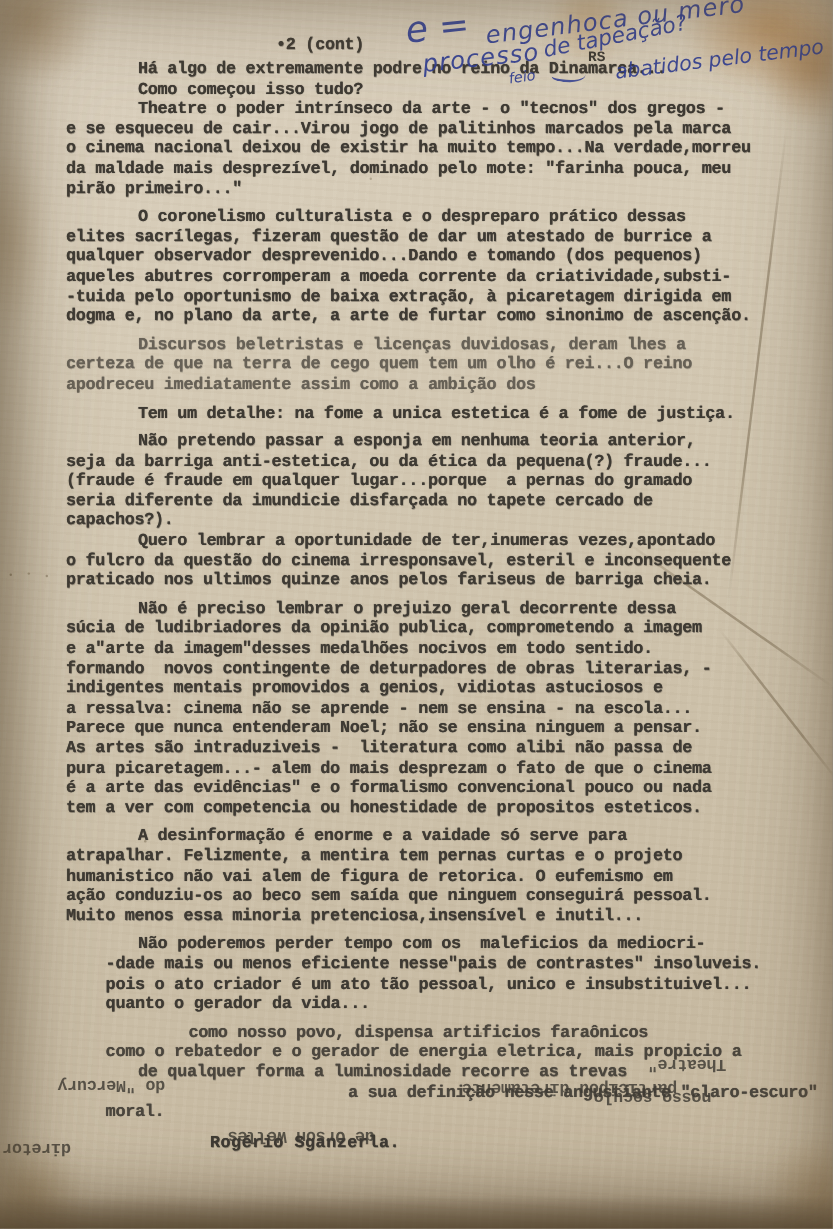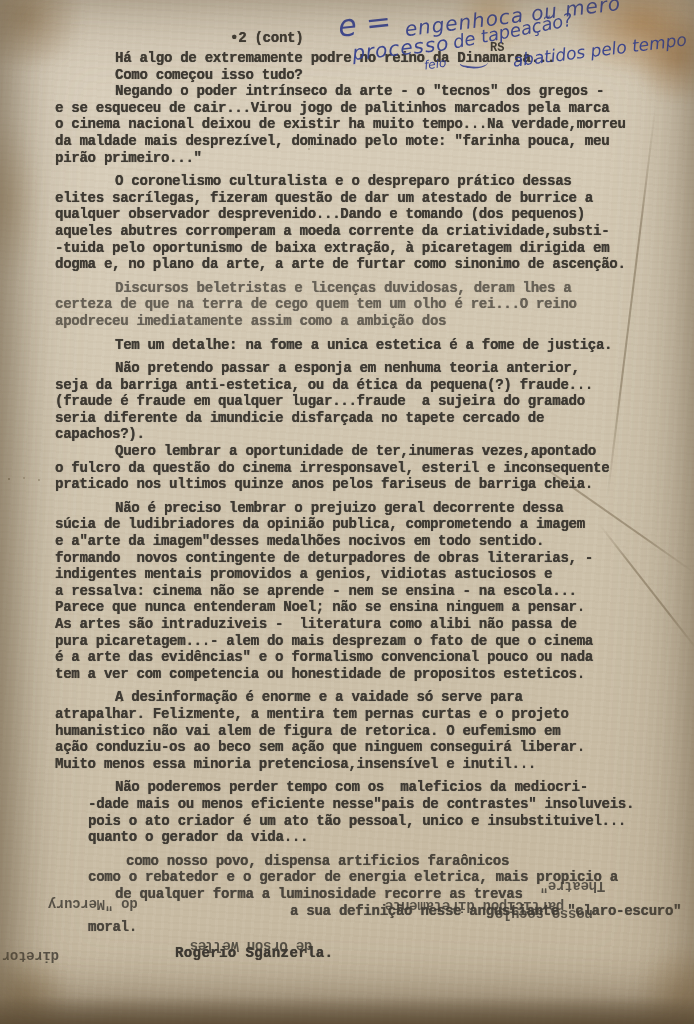--- a/index.html
+++ b/index.html
@@ -30,21 +30,21 @@
   #crease3{left:648px;top:508px;height:160px;transform:rotate(-38deg);}
   .speck{position:absolute;left:8px;top:478px;width:2px;height:2px;border-radius:50%;background:rgba(90,75,50,.5);
     box-shadow:300px -330px 0 rgba(90,75,50,.3), 112px 222px 0 rgba(90,75,50,.35), 512px -180px 0 rgba(90,75,50,.3),
                72px 2px 0 1px rgba(90,75,50,.28), 392px 382px 0 rgba(90,75,50,.3), 30px 1px 0 rgba(90,75,50,.4), 15px -1px 0 rgba(90,75,50,.35);}
   
   .doc{position:absolute;left:55px;top:30px;width:612px;color:#3e3a33;}
   .hdr{font:bold 14px/17px "Liberation Mono", monospace;letter-spacing:-0.25px;margin-left:175px;margin-bottom:3px;
        text-shadow:0 0 .7px rgba(62,58,51,.9), .4px .4px 0 rgba(62,58,51,.35);}
   .line{font:bold 14px/16.6px "Liberation Mono", monospace;letter-spacing:-0.25px;white-space:pre;
         text-shadow:0 0 .7px rgba(62,58,51,.9), .4px .4px 0 rgba(62,58,51,.35);}
-  .ind05{margin-left:33px}.ind1{margin-left:60px}.ind2{margin-left:120px}.ind3{margin-left:71px}.ind4{margin-left:235px}
+  .ind05{margin-left:33px}.ind1{margin-left:60px}.ind2{margin-left:120px}.ind3{margin-left:102px}.ind4{margin-left:235px}
   .gap{margin-top:7px}
   .faint{opacity:.72}
   .pal{opacity:.9;filter:blur(.2px)}
   .sig{margin-top:9px;letter-spacing:.4px}
   
   #typed-rs{position:absolute;left:490px;top:41px;font:bold 12px "Liberation Mono",monospace;color:#3e3a33;}
   
   .hw{position:absolute;font-family:"DejaVu Sans", sans-serif;font-style:italic;color:#2f3d93;opacity:.92;white-space:nowrap;pointer-events:none;}
   #hw1{left:338px;top:6px;font-size:30px;transform:rotate(-6deg);}
   #hw2{left:404px;top:4px;font-size:20px;transform:rotate(-7deg);letter-spacing:1px;}
@@ -79,58 +79,58 @@
   <div class="crease" id="crease2"></div>
   <div class="crease" id="crease3"></div>
   <div class="speck"></div>
   <div id="bottom-band"></div>
 
   <div class="doc">
     <div class="hdr">•2 (cont)</div>
     <div>
         <div class="line ind1">Há algo de extremamente podre no reino da Dinamarca...</div>
         <div class="line ind1">Como começou isso tudo?</div>
-        <div class="line ind1">Negando o poder intrínseco da arte - o "tecnos" dos gregos -</div>
+        <div class="line ind1">Theatre o poder intrínseco da arte - o "tecnos" dos gregos -</div>
         <div class="line ind0">e se esqueceu de cair...Virou jogo de palitinhos marcados pela marca</div>
         <div class="line ind0">o cinema nacional deixou de existir ha muito tempo...Na verdade,morreu</div>
         <div class="line ind0">da maldade mais desprezível, dominado pelo mote: "farinha pouca, meu</div>
         <div class="line ind0">pirão primeiro..."</div>
         <div class="line ind1 gap">O coronelismo culturalista e o despreparo prático dessas</div>
         <div class="line ind0">elites sacrílegas, fizeram questão de dar um atestado de burrice a</div>
         <div class="line ind0">qualquer observador desprevenido...Dando e tomando (dos pequenos)</div>
         <div class="line ind0">aqueles abutres corromperam a moeda corrente da criatividade,substi-</div>
         <div class="line ind0">-tuida pelo oportunismo de baixa extração, à picaretagem dirigida em</div>
         <div class="line ind0">dogma e, no plano da arte, a arte de furtar como sinonimo de ascenção.</div>
         <div class="line ind1 gap faint">Discursos beletristas e licenças duvidosas, deram lhes a</div>
         <div class="line ind0 faint">certeza de que na terra de cego quem tem um olho é rei...O reino</div>
         <div class="line ind0 faint">apodreceu imediatamente assim como a ambição dos</div>
         <div class="line ind1 gap">Tem um detalhe: na fome a unica estetica é a fome de justiça.</div>
         <div class="line ind1 gap">Não pretendo passar a esponja em nenhuma teoria anterior,</div>
         <div class="line ind0">seja da barriga anti-estetica, ou da ética da pequena(?) fraude...</div>
-        <div class="line ind0">(fraude é fraude em qualquer lugar...fraude  a sujeira do gramado</div>
+        <div class="line ind0">(fraude é fraude em qualquer lugar...porque  a pernas do gramado</div>
         <div class="line ind0">seria diferente da imundicie disfarçada no tapete cercado de</div>
         <div class="line ind0">capachos?).</div>
         <div class="line ind1">Quero lembrar a oportunidade de ter,inumeras vezes,apontado</div>
         <div class="line ind0">o fulcro da questão do cinema irresponsavel, esteril e inconsequente</div>
         <div class="line ind0">praticado nos ultimos quinze anos pelos fariseus de barriga cheia.</div>
         <div class="line ind1 gap">Não é preciso lembrar o prejuizo geral decorrente dessa</div>
         <div class="line ind0">súcia de ludibriadores da opinião publica, comprometendo a imagem</div>
         <div class="line ind0">e a"arte da imagem"desses medalhões nocivos em todo sentido.</div>
         <div class="line ind0">formando  novos contingente de deturpadores de obras literarias, -</div>
         <div class="line ind0">indigentes mentais promovidos a genios, vidiotas astuciosos e</div>
         <div class="line ind0">a ressalva: cinema não se aprende - nem se ensina - na escola...</div>
         <div class="line ind0">Parece que nunca entenderam Noel; não se ensina ninguem a pensar.</div>
         <div class="line ind0">As artes são intraduziveis -  literatura como alibi não passa de</div>
         <div class="line ind0">pura picaretagem...- alem do mais desprezam o fato de que o cinema</div>
         <div class="line ind0">é a arte das evidências" e o formalismo convencional pouco ou nada</div>
         <div class="line ind0">tem a ver com competencia ou honestidade de propositos esteticos.</div>
         <div class="line ind1 gap">A desinformação é enorme e a vaidade só serve para</div>
         <div class="line ind0">atrapalhar. Felizmente, a mentira tem pernas curtas e o projeto</div>
         <div class="line ind0">humanistico não vai alem de figura de retorica. O eufemismo em</div>
-        <div class="line ind0">ação conduziu-os ao beco sem ação que ninguem conseguirá liberar.</div>
+        <div class="line ind0">ação conduziu-os ao beco sem saída que ninguem conseguirá pessoal.</div>
         <div class="line ind0">Muito menos essa minoria pretenciosa,insensível e inutil...</div>
         <div class="line ind1 gap">Não poderemos perder tempo com os  maleficios da mediocri-</div>
         <div class="line ind05">-dade mais ou menos eficiente nesse"pais de contrastes" insoluveis.</div>
         <div class="line ind05">pois o ato criador é um ato tão pessoal, unico e insubstituivel...</div>
         <div class="line ind05">quanto o gerador da vida...</div>
         <div class="line ind3 gap pal">como nosso povo, dispensa artificios faraônicos</div>
         <div class="line ind05 pal">como o rebatedor e o gerador de energia eletrica, mais propicio a</div>
         <div class="line ind1 pal">de qualquer forma a luminosidade recorre as trevas</div>
         <div class="line ind4 pal">a sua definição nesse angustiante "claro-escuro"</div>
         <div class="line ind05 pal">moral.</div>

